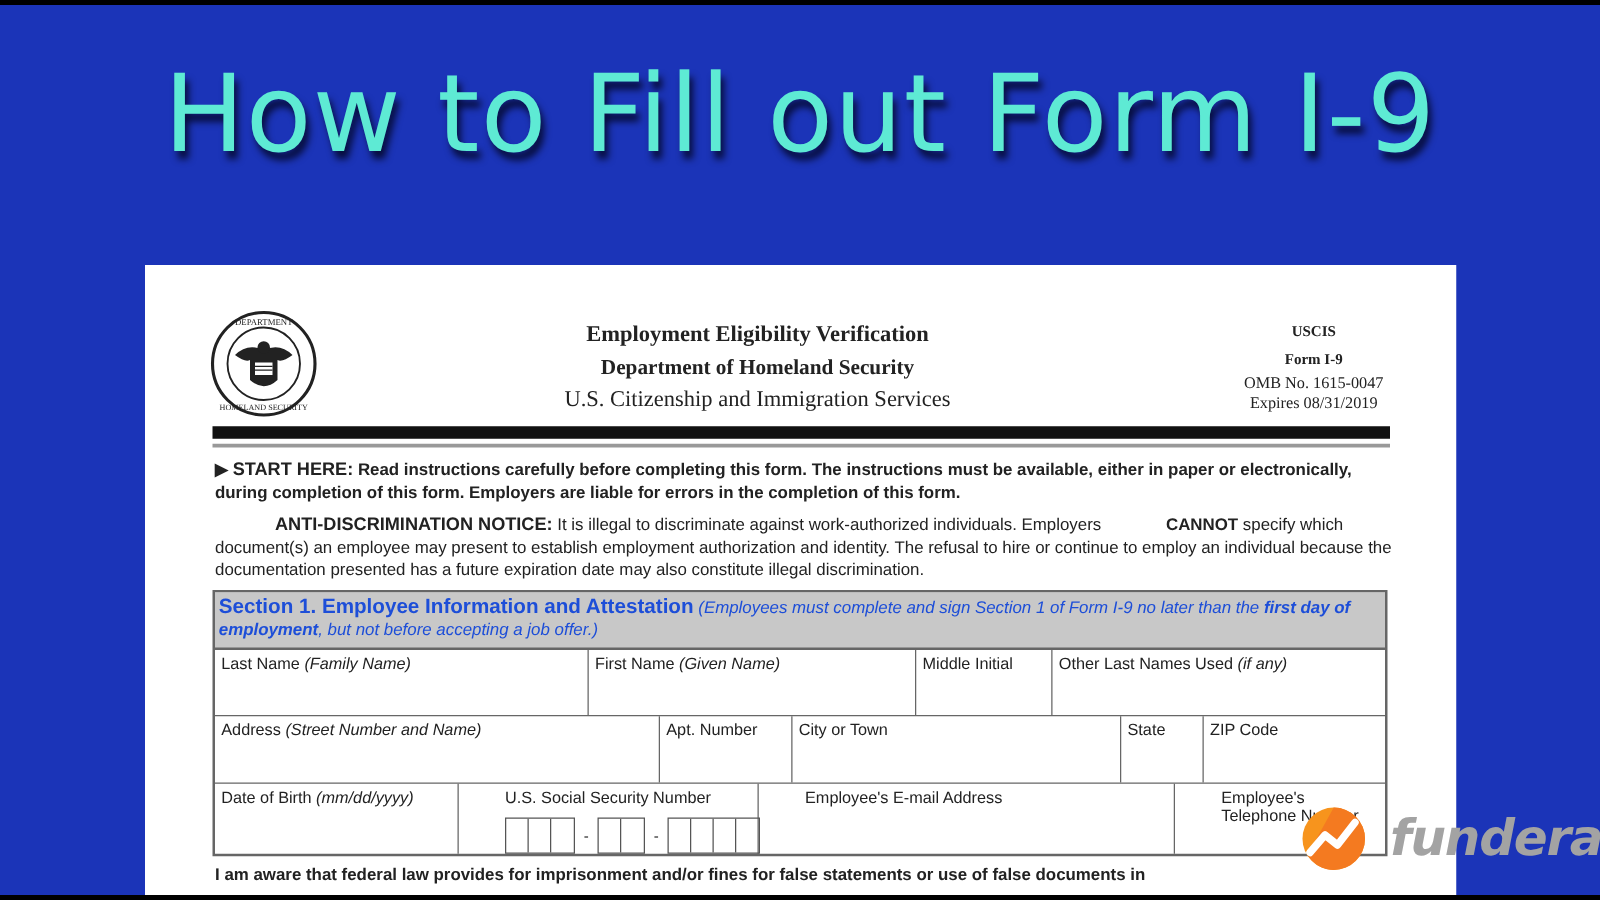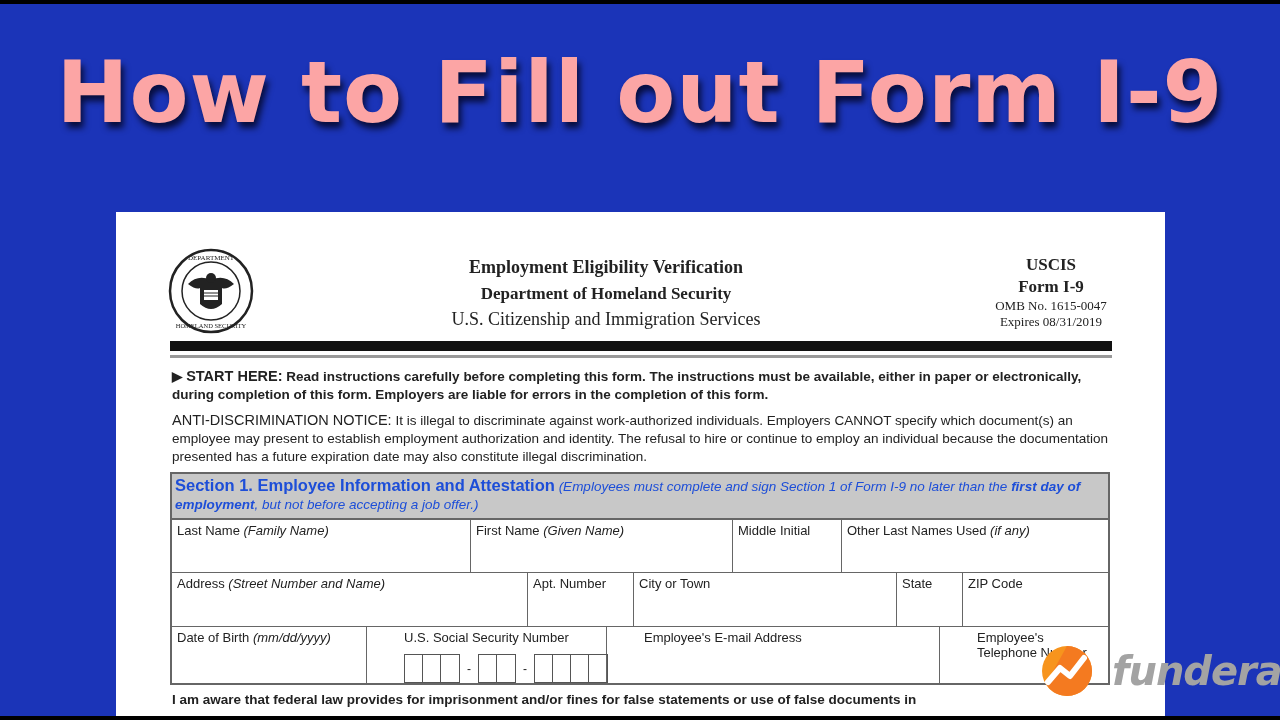--- a/index.html
+++ b/index.html
@@ -3,48 +3,48 @@
   <meta charset="utf-8">
   <style>
     * { box-sizing: border-box; margin: 0; padding: 0; }
     html, body { width: 1280px; height: 720px; overflow: hidden; background: #1b34b8; }
     body { position: relative; font-family: "Liberation Sans", sans-serif; }
 
     .topbar { position: absolute; left: 0; top: 0; width: 1280px; height: 4px; background: #000; }
 
     .headline {
       position: absolute; left: 0; top: 42px; width: 1280px; text-align: center;
-      font-family: "DejaVu Sans", sans-serif; font-weight: bold;
-      font-size: 86px; line-height: 100px; color: #fca5a5; letter-spacing: 1px;
+      font-family: "DejaVu Sans", sans-serif; font-weight: normal;
+      font-size: 86px; line-height: 100px; color: #5eead4; letter-spacing: 1px;
       text-shadow: 3px 6px 6px rgba(0,0,20,0.75);
     }
 
     .doc {
       position: absolute; left: 116px; top: 212px; width: 1049px; height: 520px;
       background: #fff; overflow: hidden;
     }
 
     .seal { position: absolute; left: 52px; top: 36px; width: 86px; height: 86px; }
 
     .doc-center { position: absolute; left: 270px; top: 42px; width: 440px; text-align: center; font-family: "Liberation Serif", serif; color: #222; }
     .doc-center .t1 { font-weight: bold; font-size: 18px; line-height: 26px; }
     .doc-center .t2 { font-weight: bold; font-size: 17px; line-height: 27px; }
     .doc-center .t3 { font-size: 18px; line-height: 24px; }
 
     .doc-right { position: absolute; left: 840px; top: 42px; width: 190px; text-align: center; font-family: "Liberation Serif", serif; color: #222; }
-    .doc-right .r1, .doc-right .r2 { font-weight: bold; font-size: 17px; line-height: 22px; }
+    .doc-right .r1, .doc-right .r2 { font-weight: bold; font-size: 12px; line-height: 22px; }
     .doc-right .r3, .doc-right .r4 { font-size: 13px; line-height: 16px; }
 
     .rule-thick { position: absolute; left: 54px; top: 129px; width: 942px; height: 10px; background: #111; }
     .rule-thin { position: absolute; left: 54px; top: 143px; width: 942px; height: 3px; background: #999; }
 
     .notice { position: absolute; left: 56px; width: 945px; font-size: 13.5px; line-height: 18px; color: #222; }
     .notice.start { top: 155px; font-weight: bold; }
     .notice.anti { top: 199px; }
-    .notice b { font-weight: normal; }
+    .notice b { font-weight: bold; margin-left: 48px; }
 
     .form { position: absolute; left: 54px; top: 260px; width: 940px; border: 2px solid #666; }
     .sec-head { background: #c8c8c8; border-bottom: 2px solid #666; padding: 2px 4px 3px 3px; font-size: 13.5px; line-height: 18px; color: #1d4ed8; height: 46px; }
     .sec-head .sec-title { font-weight: bold; font-size: 16.5px; }
     .sec-head i { font-style: italic; }
     .row { display: flex; border-bottom: 1px solid #666; }
     .row:last-child { border-bottom: none; gap: 32px; }
     .cell { border-right: 1px solid #666; padding: 3px 5px; font-size: 13px; color: #222; position: relative; }
     .cell:last-child { border-right: none; }
     .cell i { font-style: italic; }

